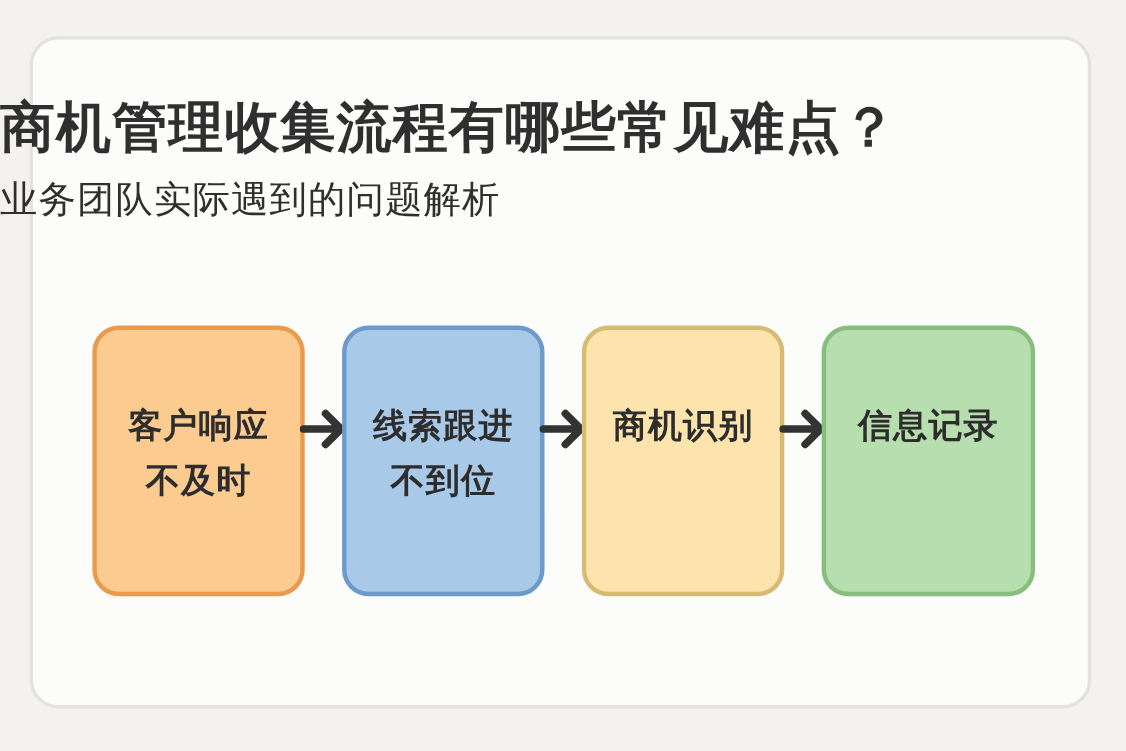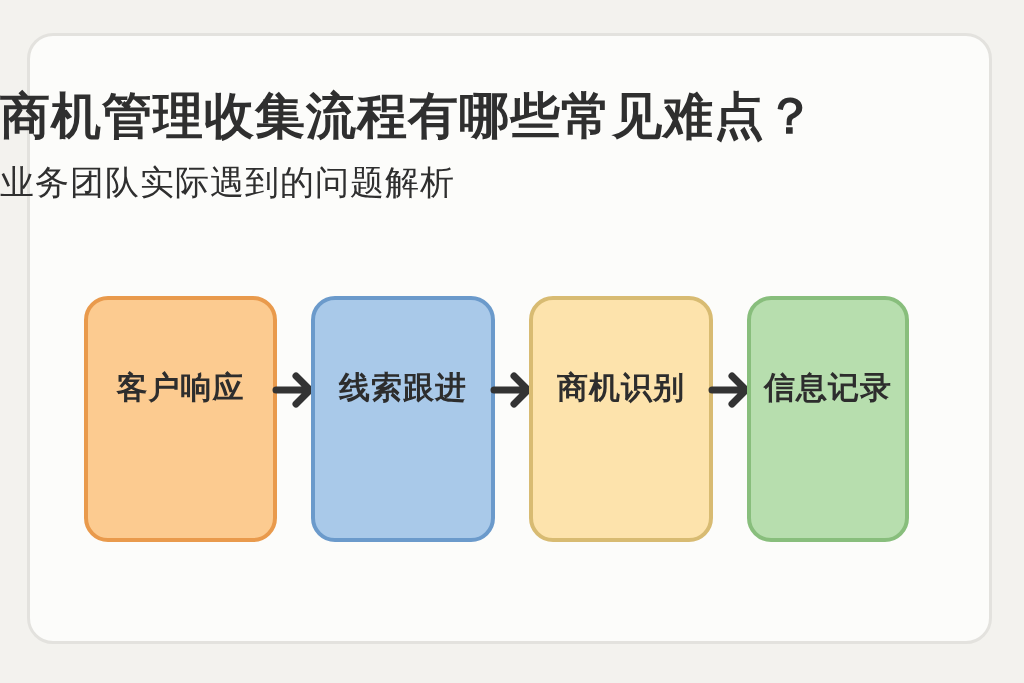--- a/index.html
+++ b/index.html
@@ -64,49 +64,51 @@
       font-size: 31px;
       font-weight: bold;
       color: #2d2d2d;
       line-height: 50px;
       letter-spacing: 1px;
       white-space: nowrap;
     }
     .box-1 { left: 84px;  width: 193px; }
     .box-2 { left: 311px; width: 184px; }
     .box-3 { left: 529px; width: 184px; }
-    .box-4 { left: 747px; width: 162px; }
+    .box-4 { left: 747px; width: 194px; }
     .arrow {
       position: absolute;
       top: 368px;
       width: 44px;
       height: 44px;
     }
     .arrow-1 { left: 272px; }
     .arrow-2 { left: 490px; }
     .arrow-3 { left: 708px; }
   </style>
 </head>
 <body>
 
 <div class="card"></div>
 
 <div class="title">商机管理收集流程有哪些常见难点？</div>
 <div class="subtitle">业务团队实际遇到的问题解析</div>
 
 <div class="box box-1" style="background: rgb(252, 203, 144); border-color: rgb(233, 154, 76);">
   <div class="line">客户响应</div>
+  <div class="line">不及时</div>
 </div>
 
 <svg class="arrow arrow-1" viewBox="0 0 44 44">
   <path d="M4 22 H38 M24 8 L38 22 L24 36" fill="none" stroke="#333333" stroke-width="7" stroke-linecap="round" stroke-linejoin="round"></path>
 </svg>
 
 <div class="box box-2" style="background: rgb(169, 201, 233); border-color: rgb(107, 154, 203);">
   <div class="line">线索跟进</div>
+  <div class="line">不到位</div>
 </div>
 
 <svg class="arrow arrow-2" viewBox="0 0 44 44">
   <path d="M4 22 H38 M24 8 L38 22 L24 36" fill="none" stroke="#333333" stroke-width="7" stroke-linecap="round" stroke-linejoin="round"></path>
 </svg>
 
 <div class="box box-3" style="background: rgb(253, 227, 172); border-color: rgb(216, 187, 114);">
   <div class="line">商机识别</div>
 </div>
 

